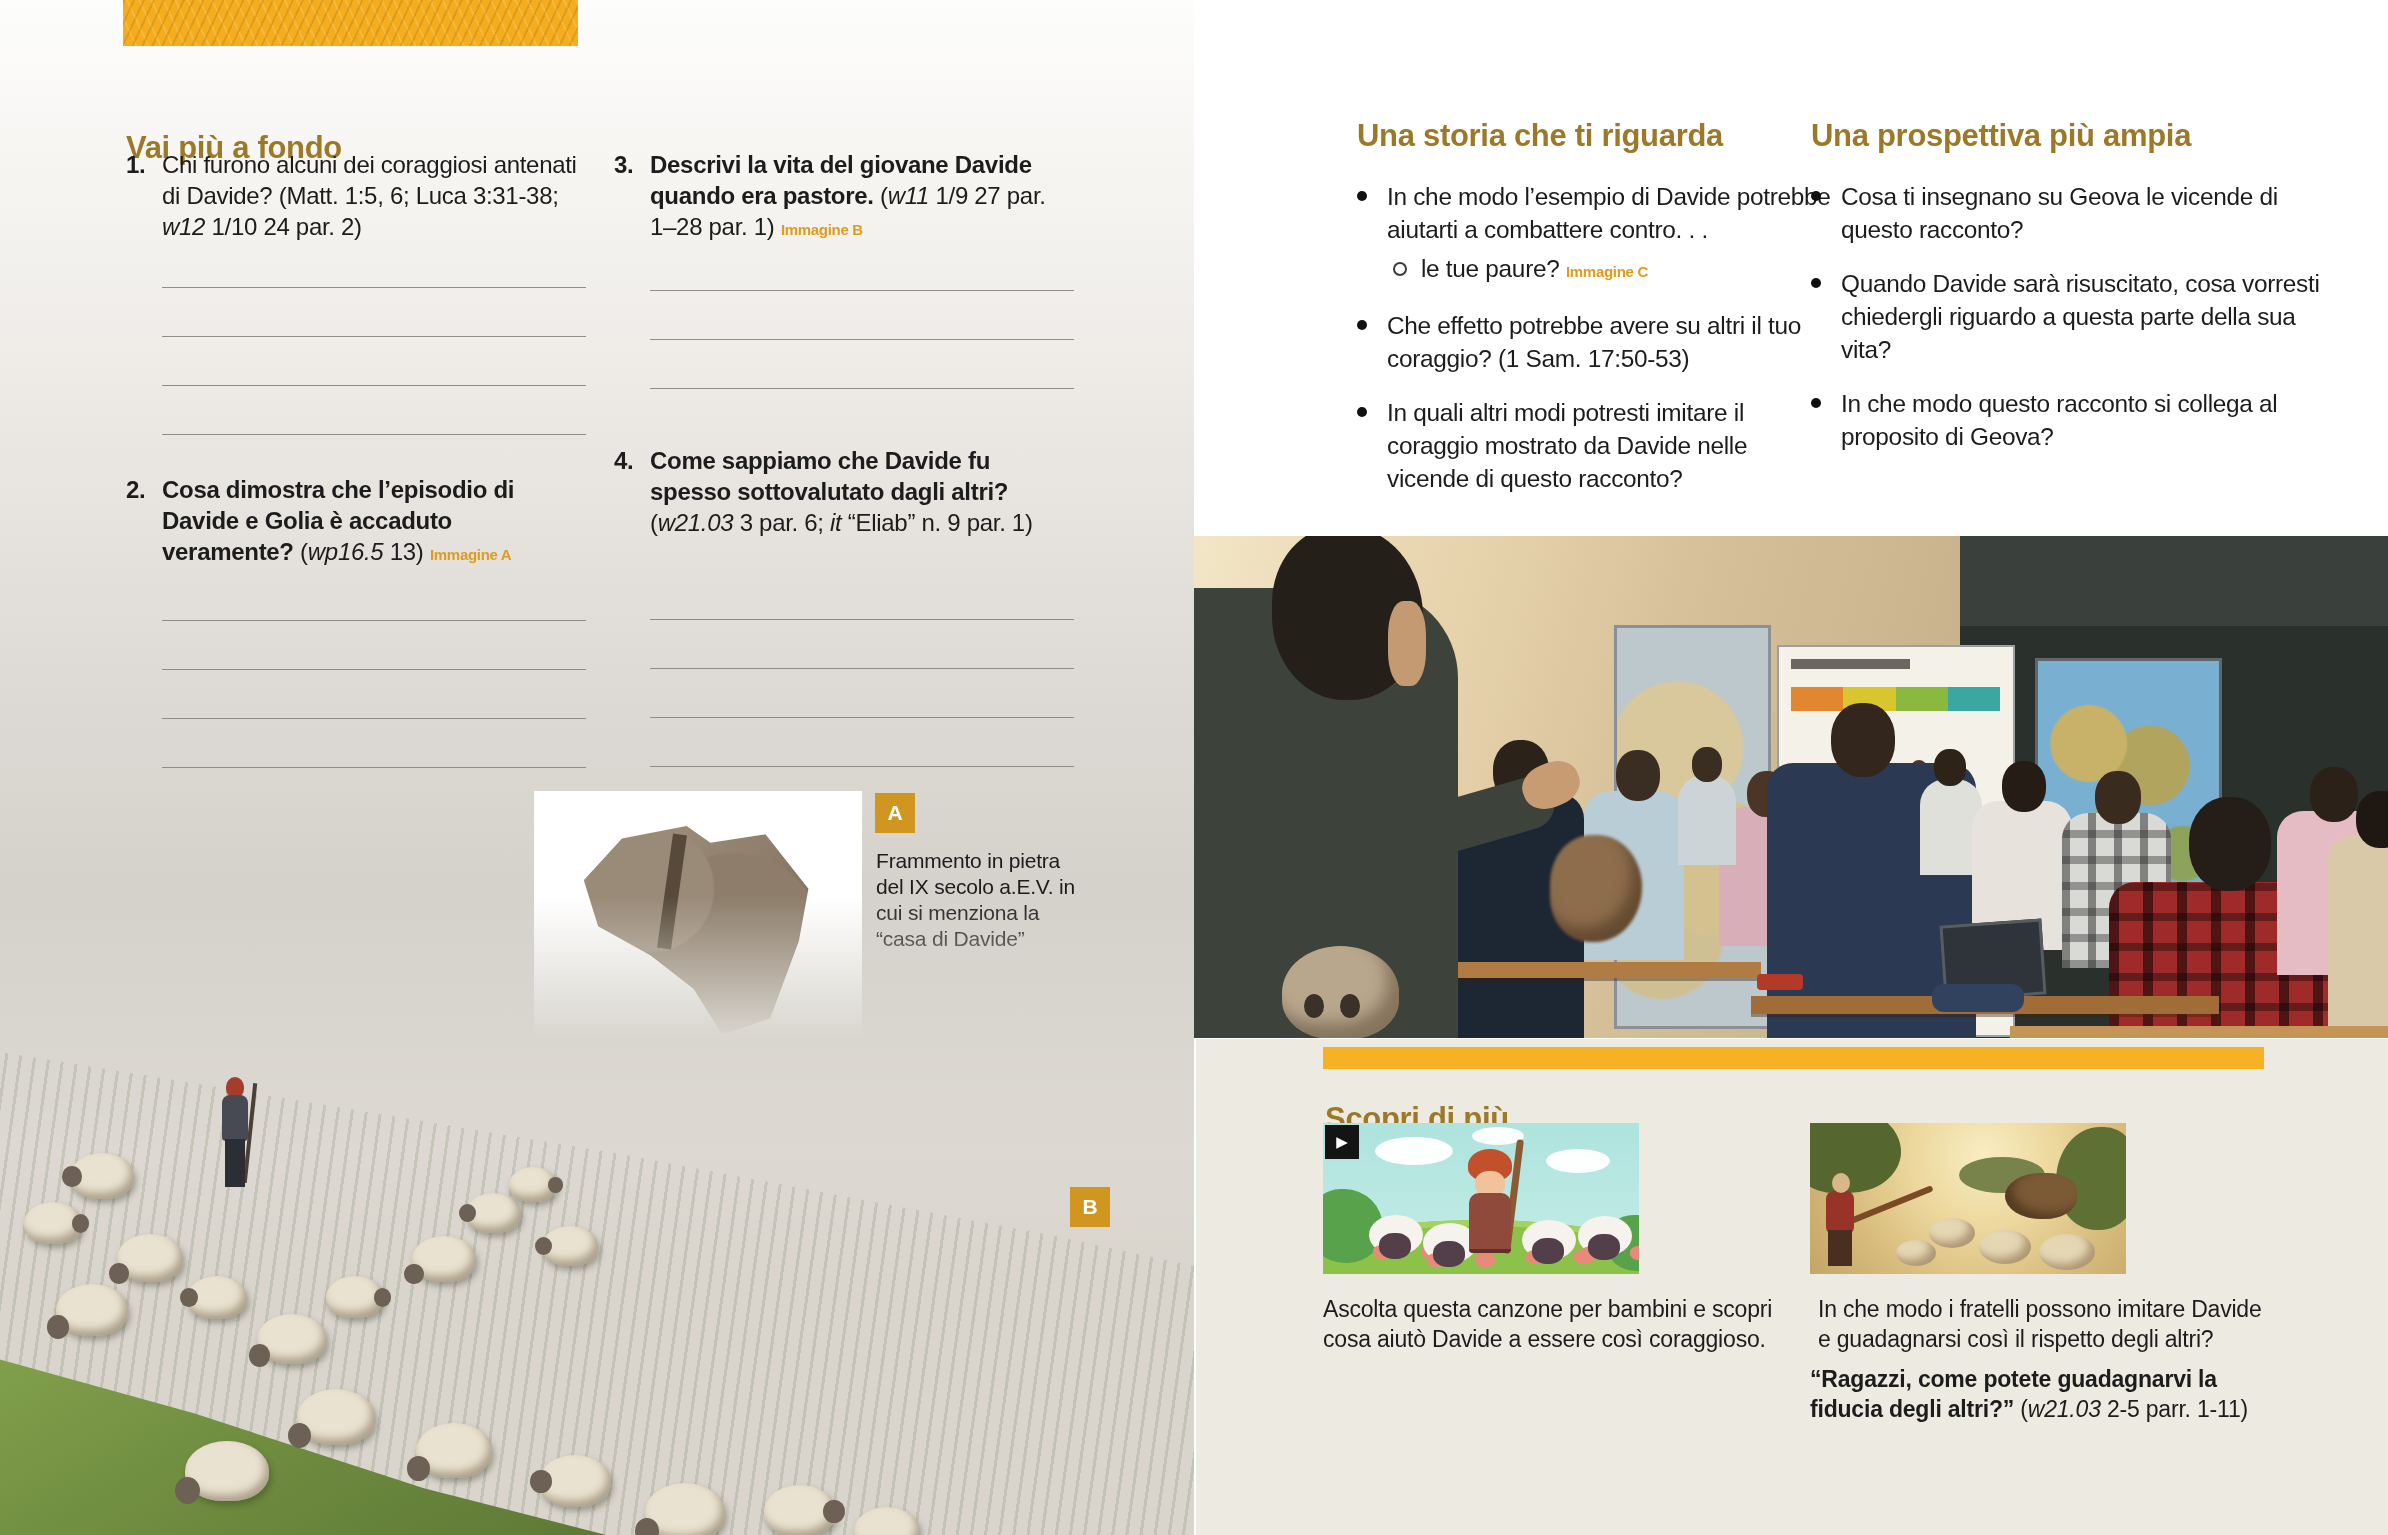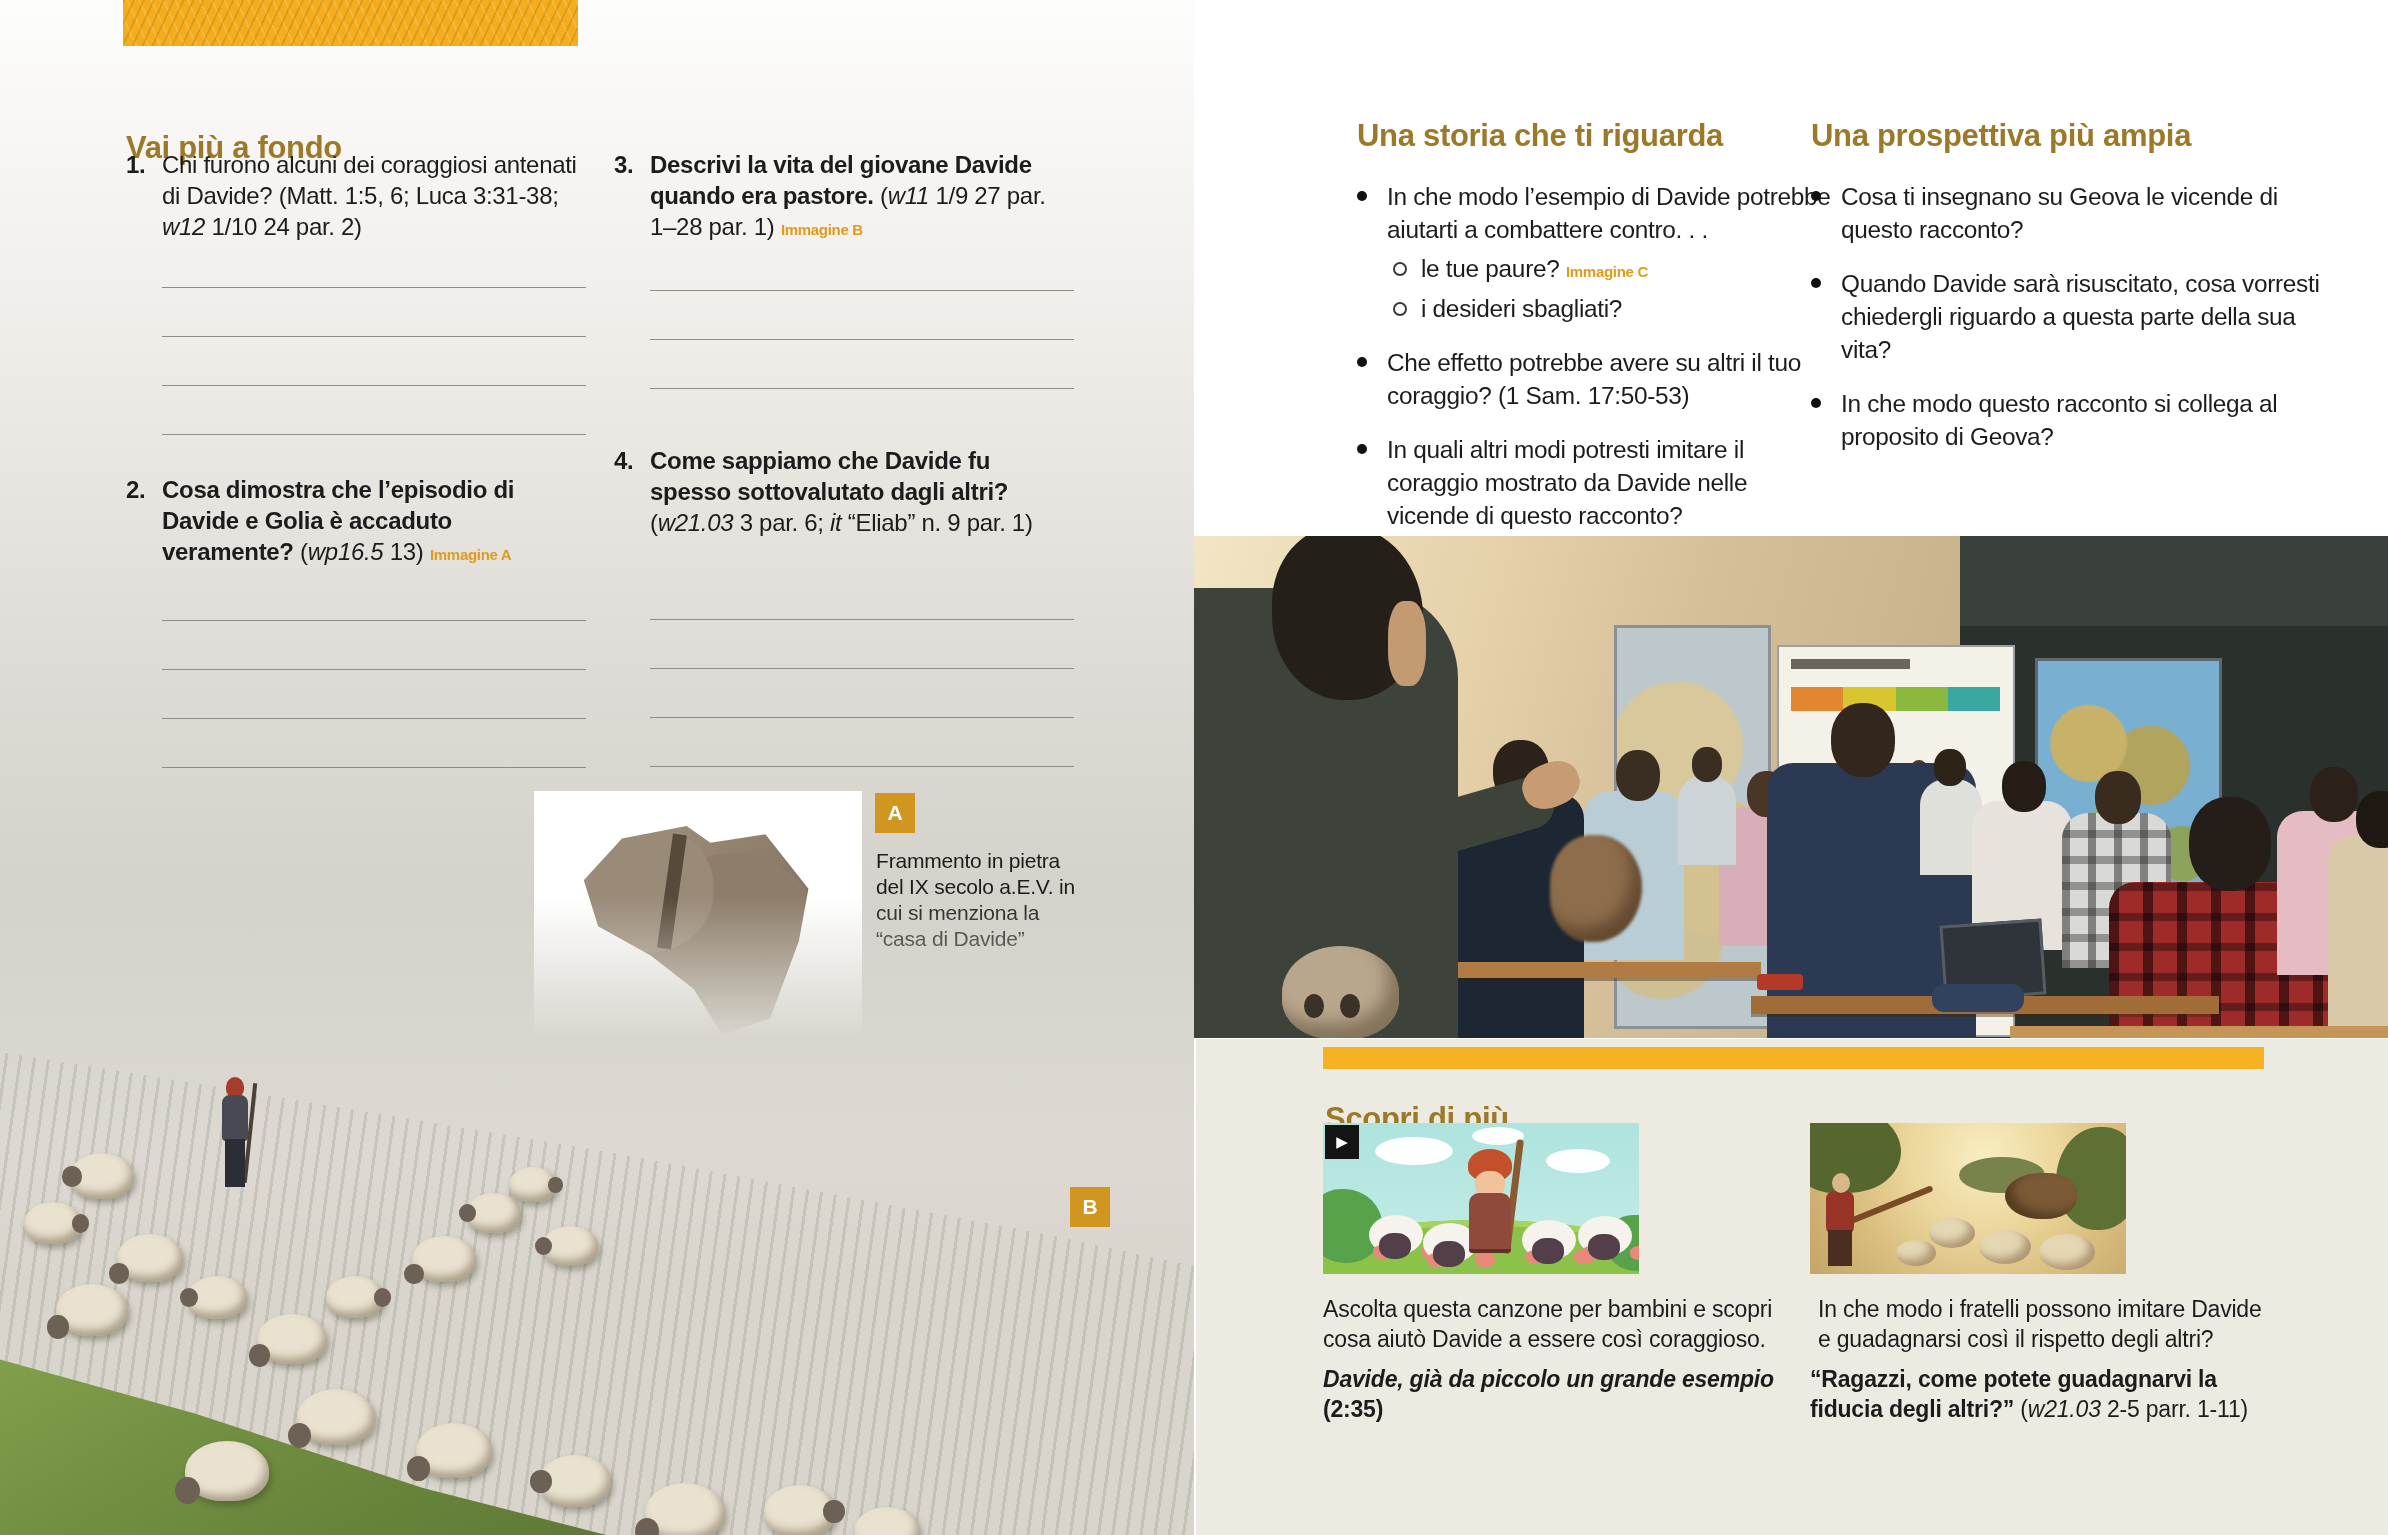--- a/index.html
+++ b/index.html
@@ -246,24 +246,20 @@
     <div class="rcol rcol1">
       <h2 class="gold-h">Una storia che ti riguarda</h2>
       <ul class="blist" id="blist1">
           <li>
             <span class="dot"></span>
             <span><span>In che modo l’esempio di Davide potrebbe aiutarti a combattere contro. . .</span><ul class="subs">
                 <li>
                   <span class="ring"></span>
                   <span><span>le tue paure?  </span><a class="img-link">Immagine C</a></span>
                 </li>
-                <li>
-                  <span class="ring"></span>
-                  <span><span>i desideri sbagliati?</span></span>
-                </li>
               </ul></span>
           </li>
           <li>
             <span class="dot"></span>
             <span><span>Che effetto potrebbe avere su altri il tuo coraggio? (1 Sam. 17:50-53)</span></span>
           </li>
           <li>
             <span class="dot"></span>
             <span><span>In quali altri modi potresti imitare il coraggio mostrato da Davide nelle vicende di questo racconto?</span></span>
           </li>
@@ -383,21 +379,20 @@
               <div class="sheep2" style="left:100px;top:100px"></div>
               <div class="sheep2" style="left:199px;top:97px"></div>
               <div class="sheep2" style="left:255px;top:93px"></div>
               <div class="staff"></div>
               <div class="hair"></div>
               <div class="face"></div>
               <div class="tunic"></div>
               <div class="play-btn">▶</div>
             </div>
             <p class="card-lead" style="margin: 20px 0px 0px;">Ascolta questa canzone per bambini e scopri cosa aiutò Davide a essere così coraggioso.</p>
-            <p class="card-ref" style="margin: 10px 0px 0px;"><span style="font-weight: bold; font-style: italic;">Davide, già da piccolo un grande esempio</span><span> </span><span style="font-weight: bold;">(2:35)</span></p>
           </div>
           <div class="card">
             <div class="thumb paint">
               <div class="treeL"></div>
               <div class="treeR"></div>
               <div class="bushM"></div>
               <div class="bear"></div>
               <div class="sh" style="left:119px;top:95px;width:46px;height:30px"></div>
               <div class="sh" style="left:169px;top:107px;width:52px;height:34px"></div>
               <div class="sh" style="left:229px;top:111px;width:56px;height:36px"></div>

